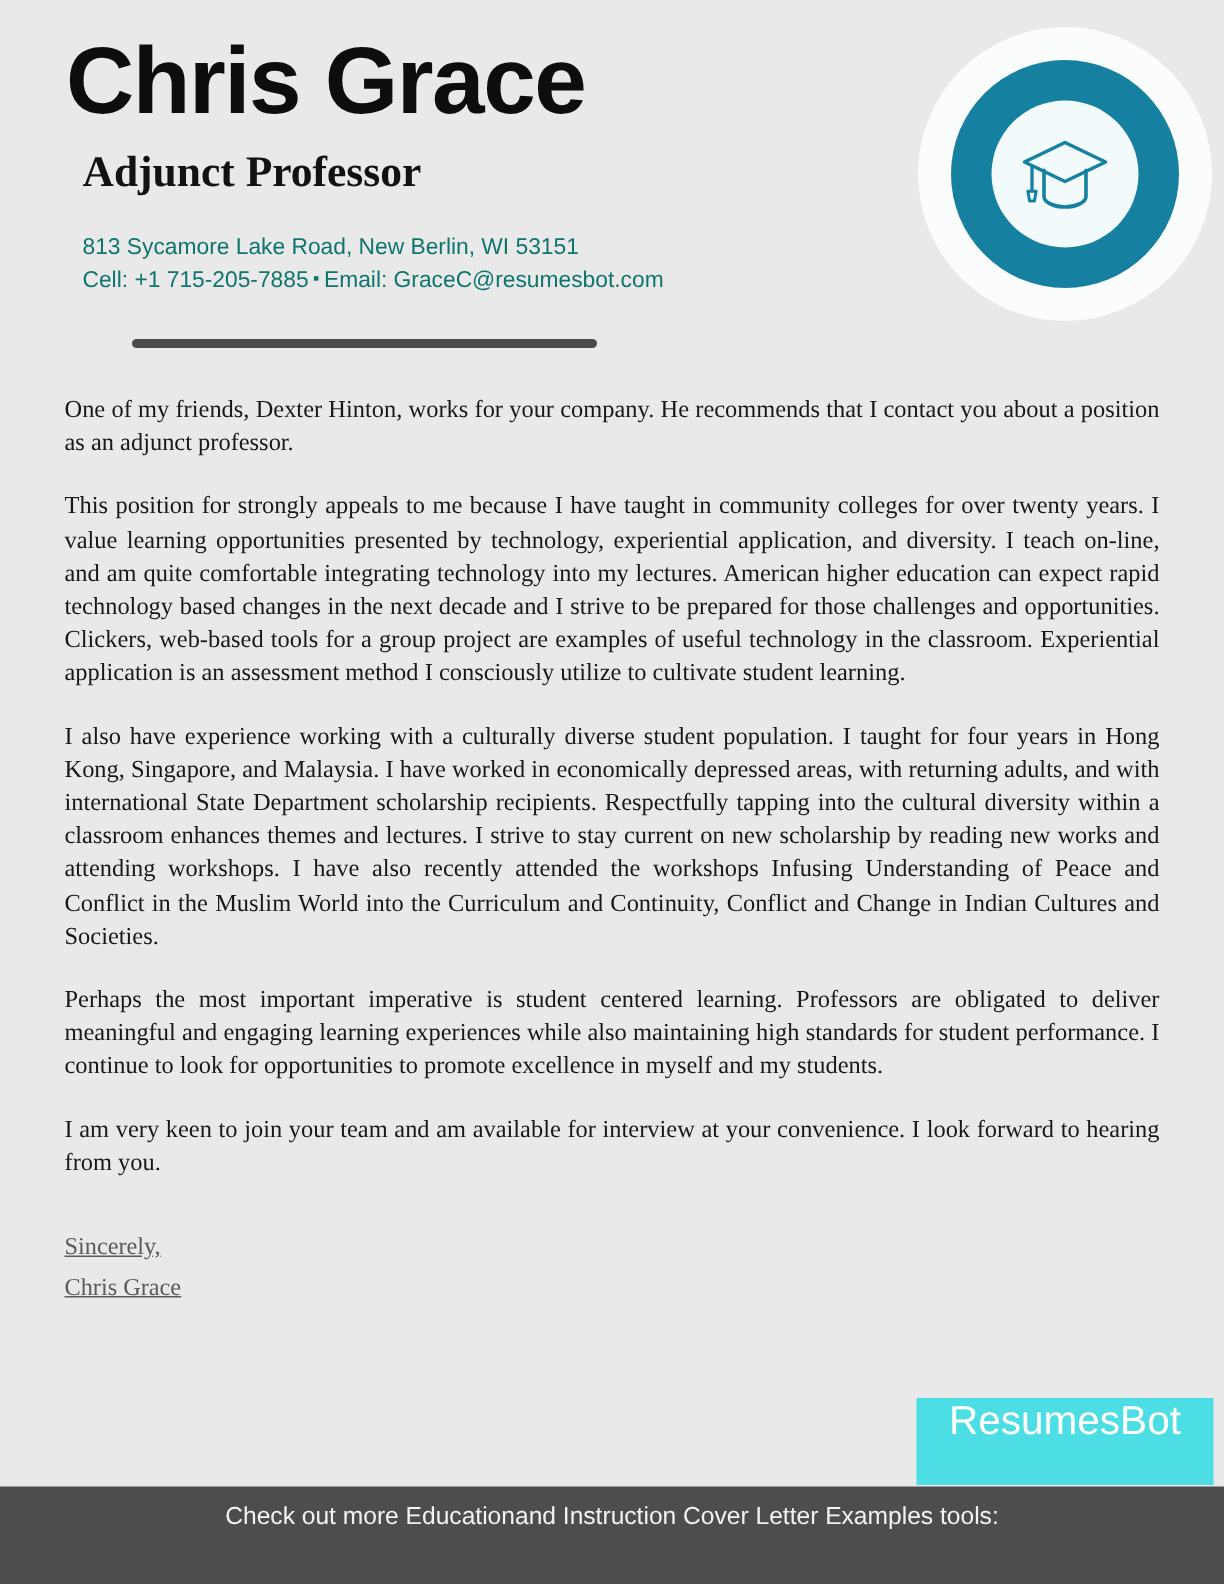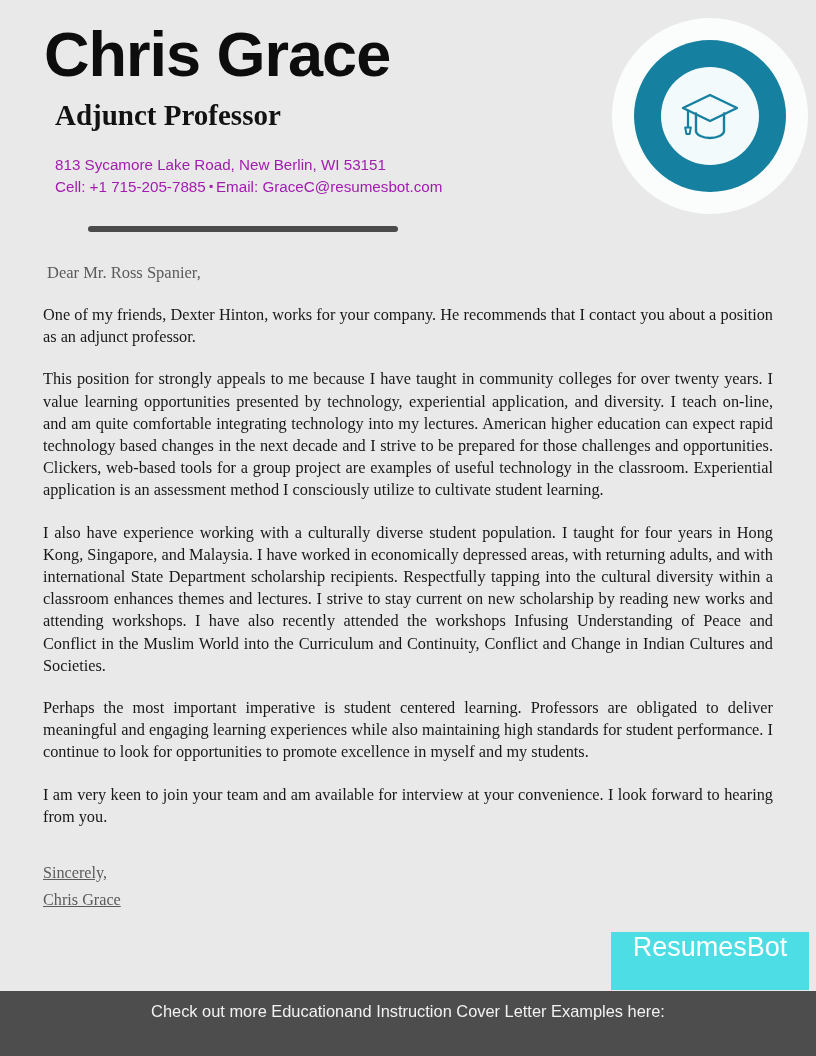--- a/index.html
+++ b/index.html
@@ -52,21 +52,21 @@
     white-space: nowrap;
   }
 
   .contact-block {
     position: absolute;
     left: 55px;
     top: 154px;
     font-family: "Liberation Sans", sans-serif;
     font-size: 15.2px;
     line-height: 22px;
-    color: #a21caf;
+    color: #0f766e;
     white-space: nowrap;
   }
   .contact-line { display: block; }
   .sep {
     display: inline-block;
     padding: 0 3px;
     font-size: 12px;
     position: relative;
     top: -2px;
   }
@@ -226,35 +226,34 @@
             <path d="M6.2 38.5 L11.8 38.5 L10.6 45 L7.4 45 Z" stroke="#15809f" stroke-width="2" fill="none" stroke-linejoin="round"></path>
           </svg>
         </span>
       </div>
     </div>
   </div>
 
   <div class="divider"></div>
 
   <div class="letter">
-    <div class="salutation">Dear Mr. Ross Spanier,</div>
 
     <p class="para">One of my friends, Dexter Hinton, works for your company. He recommends that I contact you about a position as an adjunct professor.</p>
     <p class="para">This position for strongly appeals to me because I have taught in community colleges for over twenty years. I value learning opportunities presented by technology, experiential application, and diversity. I teach on-line, and am quite comfortable integrating technology into my lectures. American higher education can expect rapid technology based changes in the next decade and I strive to be prepared for those challenges and opportunities. Clickers, web-based tools for a group project are examples of useful technology in the classroom. Experiential application is an assessment method I consciously utilize to cultivate student learning.</p>
     <p class="para">I also have experience working with a culturally diverse student population. I taught for four years in Hong Kong, Singapore, and Malaysia. I have worked in economically depressed areas, with returning adults, and with international State Department scholarship recipients. Respectfully tapping into the cultural diversity within a classroom enhances themes and lectures. I strive to stay current on new scholarship by reading new works and attending workshops. I have also recently attended the workshops Infusing Understanding of Peace and Conflict in the Muslim World into the Curriculum and Continuity, Conflict and Change in Indian Cultures and Societies.</p>
     <p class="para">Perhaps the most important imperative is student centered learning. Professors are obligated to deliver meaningful and engaging learning experiences while also maintaining high standards for student performance. I continue to look for opportunities to promote excellence in myself and my students.</p>
     <p class="para">I am very keen to join your team and am available for interview at your convenience. I look forward to hearing from you.</p>
 
     <div class="signoff">
       <div>Sincerely,</div>
       <div>Chris Grace</div>
     </div>
   </div>
 
   <div class="brand-badge">
     <span>ResumesBot</span>
   </div>
 
   <div class="footer">
-    <div class="footer-text">Check out more Educationand Instruction Cover Letter Examples here:</div>
+    <div class="footer-text">Check out more Educationand Instruction Cover Letter Examples tools:</div>
   </div>
 
 </div>
 
 </body></html>

